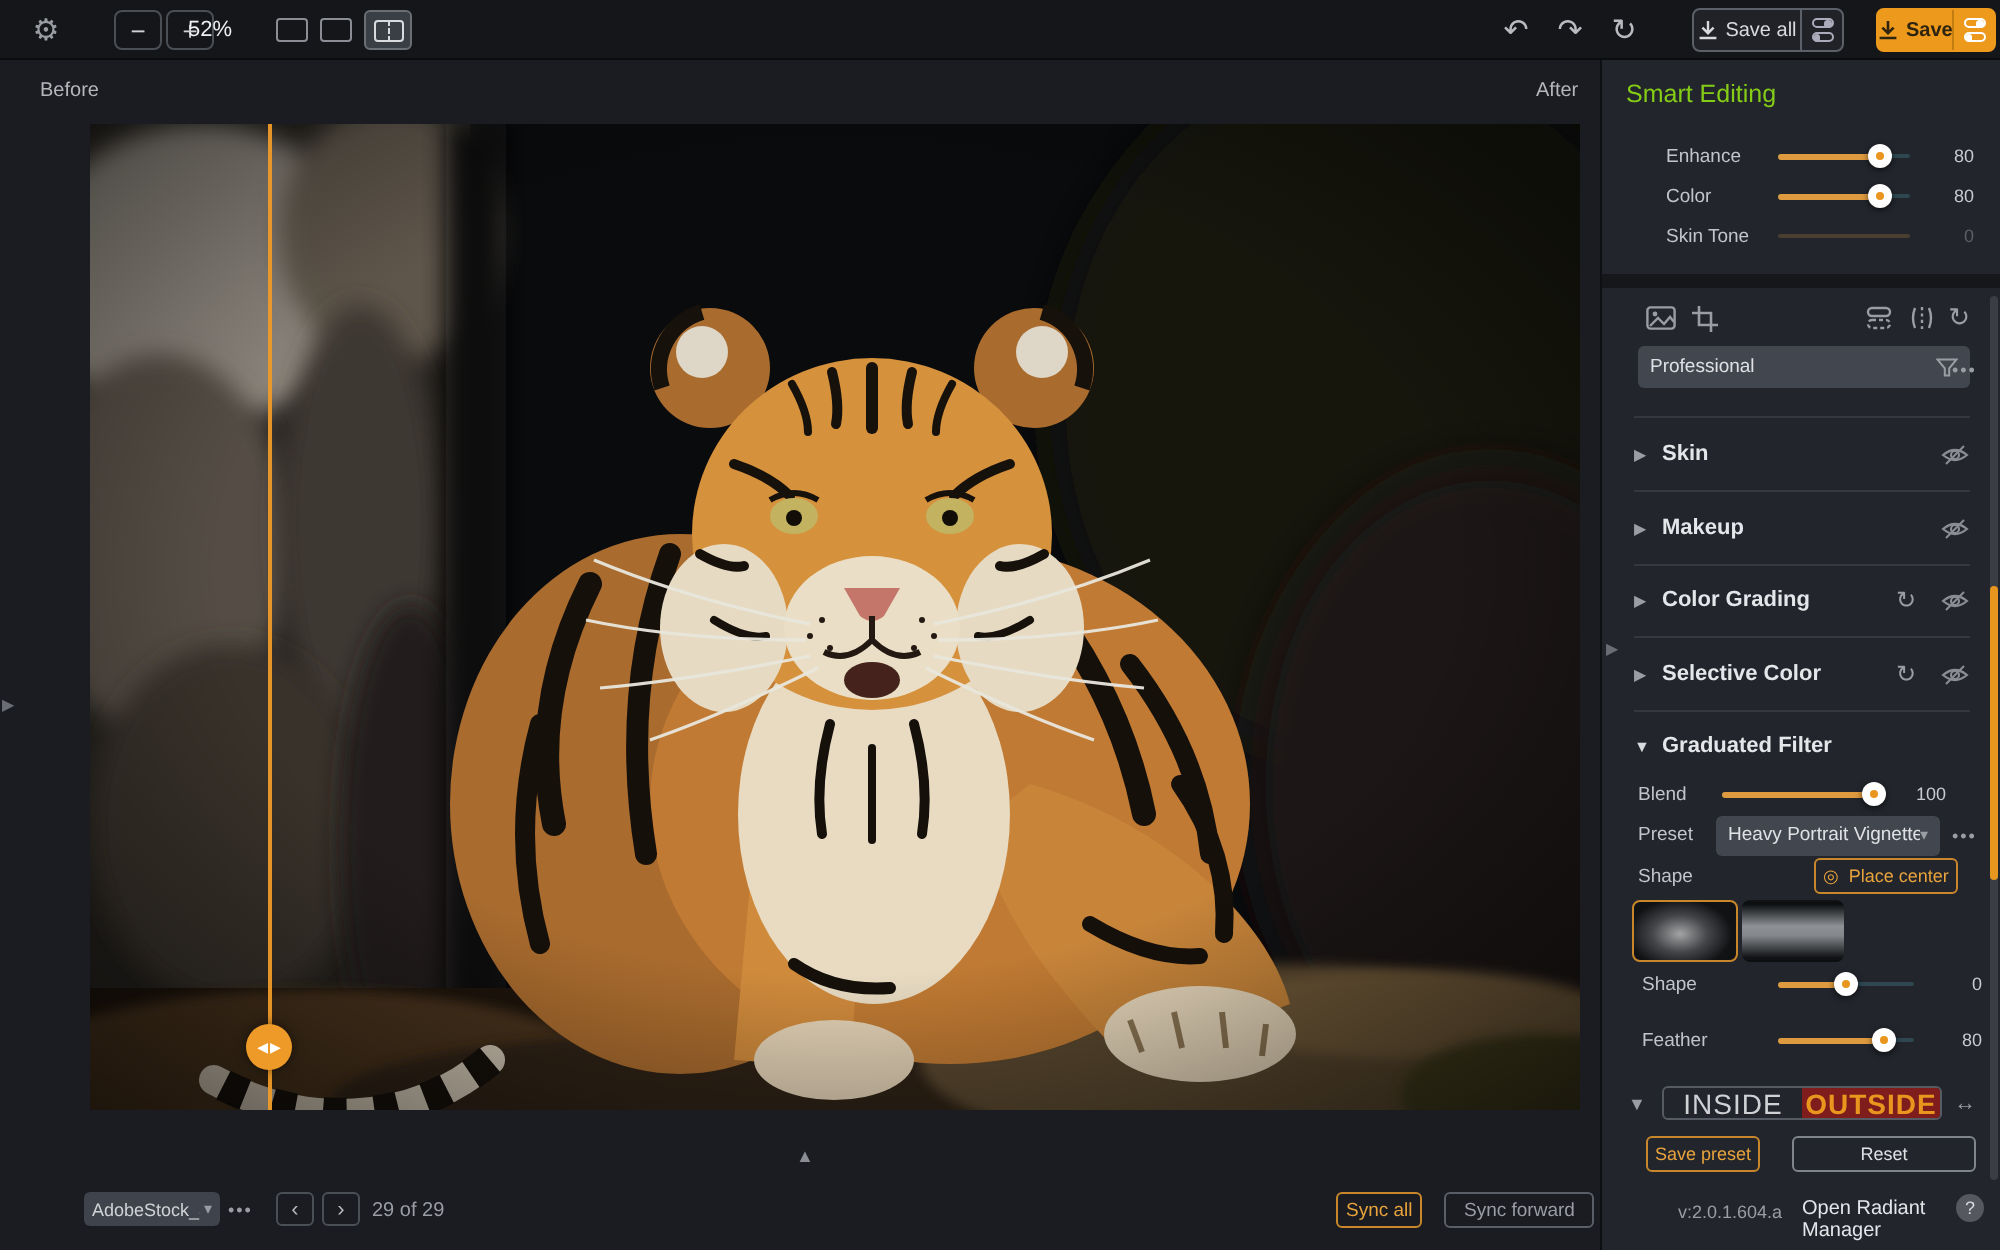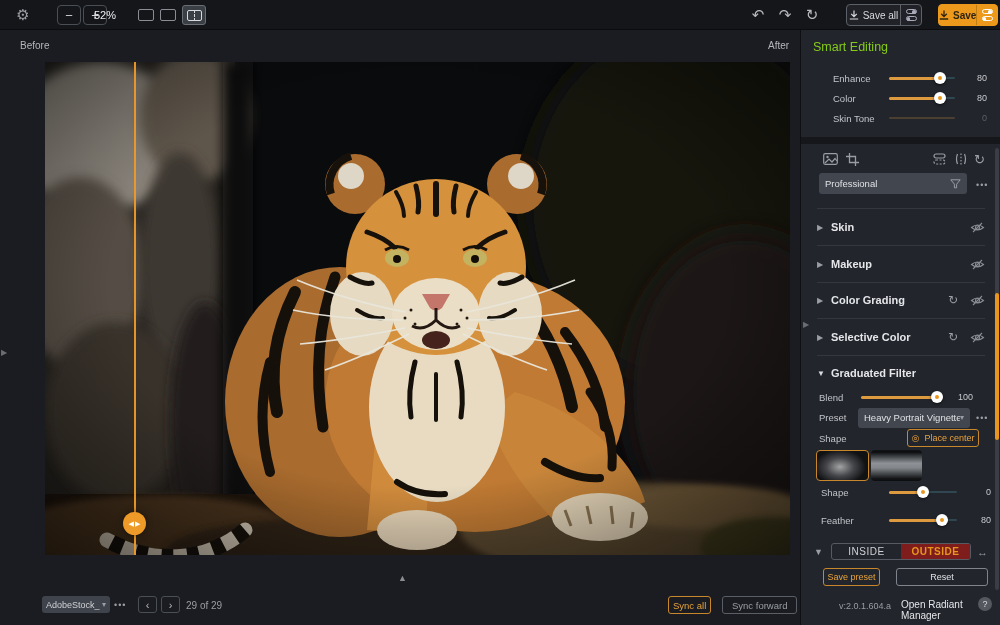--- a/index.html
+++ b/index.html
@@ -85,21 +85,21 @@
   .section-tri{font-size:8px;color:#9a9da3;width:14px}
   .section-label{flex:1;font-size:11px;color:#e4e6e9;font-weight:600}
   .rotsm{font-size:12px;color:#9a9da3;margin-right:12px;cursor:pointer}
   .placebtn{display:flex;align-items:center;justify-content:center;gap:5px;border:1px solid #C8872B;border-radius:3px;color:#E8A33C;font-size:9px;cursor:pointer}
   .swatch{position:absolute;height:31px;border-radius:4px;cursor:pointer}
   .sw1{left:15px;top:420px;width:53px;border:1.5px solid #C8872B;
     background:radial-gradient(60% 70% at 45% 55%, #a3a4a4 0%, #44464a 45%, #101214 85%)}
   .sw2{left:70px;top:420px;width:51px;border:1.5px solid transparent;
     background:linear-gradient(180deg,#0c0e10 4%,#8e9296 42%,#83878b 58%,#101214 96%)}
   .inout{position:absolute;left:30px;top:513px;width:140px;height:17px;border:1px solid #565a62;border-radius:3px;display:flex;overflow:hidden}
-  .inout .seg{flex:1;display:flex;align-items:center;justify-content:center;font-size:10px;letter-spacing:.5px;cursor:pointer}
+  .inout .seg{flex:1;display:flex;align-items:center;justify-content:center;font-size:14px;letter-spacing:.5px;cursor:pointer}
   .seg-in{color:#cfd1d5}
   .seg-out{background:#7f1d1d;color:#E8961E;font-weight:700}
   .pbtn{position:absolute;height:18px;border-radius:3px;display:flex;align-items:center;justify-content:center;font-size:9px;cursor:pointer}
   .savepreset{left:22px;top:538px;width:57px;border:1px solid #C8872B;color:#E8A33C}
   .resetbtn{left:95px;top:538px;width:92px;border:1px solid #80848c;color:#dfe1e5}
   .pfooter-ver{position:absolute;left:38px;top:571px;font-size:9px;color:#9a9da3}
   .pfooter-mgr{position:absolute;left:100px;top:569px;font-size:10px;color:#e4e6e9;cursor:pointer}
   .helpcircle{position:absolute;left:177px;top:567px;width:14px;height:14px;border-radius:50%;background:#55585e;color:#d8dade;font-size:9px;display:flex;align-items:center;justify-content:center;cursor:pointer}
   .scrolltrack{position:absolute;left:194px;top:118px;width:4px;height:442px;background:#3a3d43;border-radius:2px}
   .scrollthumb{position:absolute;left:0;top:145px;width:4px;height:147px;background:#E8961E;border-radius:2px;cursor:grab}
@@ -342,21 +342,21 @@
       </span>
       <span class="svgicon" style="margin-left:9px">
         <svg width="12" height="12" viewBox="0 0 12 12">
             <path d="M2.5 1 Q0.5 6 2.5 11 M9.5 1 Q11.5 6 9.5 11" stroke="#9a9da3" stroke-width="1.2" fill="none"></path>
             <path d="M6 0.5 v11" stroke="#9a9da3" stroke-width="1.2" stroke-dasharray="1.6 1.6"></path>
           </svg>
       </span>
       <span class="iconbtn rotsm" style="margin-left:7px;margin-right:16px;font-size:13px">↻</span>
     </div>
 
-    <div class="dropdown" style="position:absolute;left:18px;top:143px;width:148px;height:21px">
+    <div class="dropdown" style="position:absolute;left:18px;top:143px;width:166px;height:21px">
       <span class="dd-text">Professional</span>
       <span class="svgicon">
         <svg width="11" height="10" viewBox="0 0 11 10">
             <path d="M0.8 0.8 h9.4 L6.6 5.2 v3.6 h-2.2 V5.2 Z" stroke="#9a9da3" stroke-width="1" fill="none"></path>
           </svg>
       </span>
     </div>
     <div class="iconbtn dots" style="position:absolute;left:175px;top:150px">•••</div>
 
     <div class="pdivider" style="top:178px"></div>

